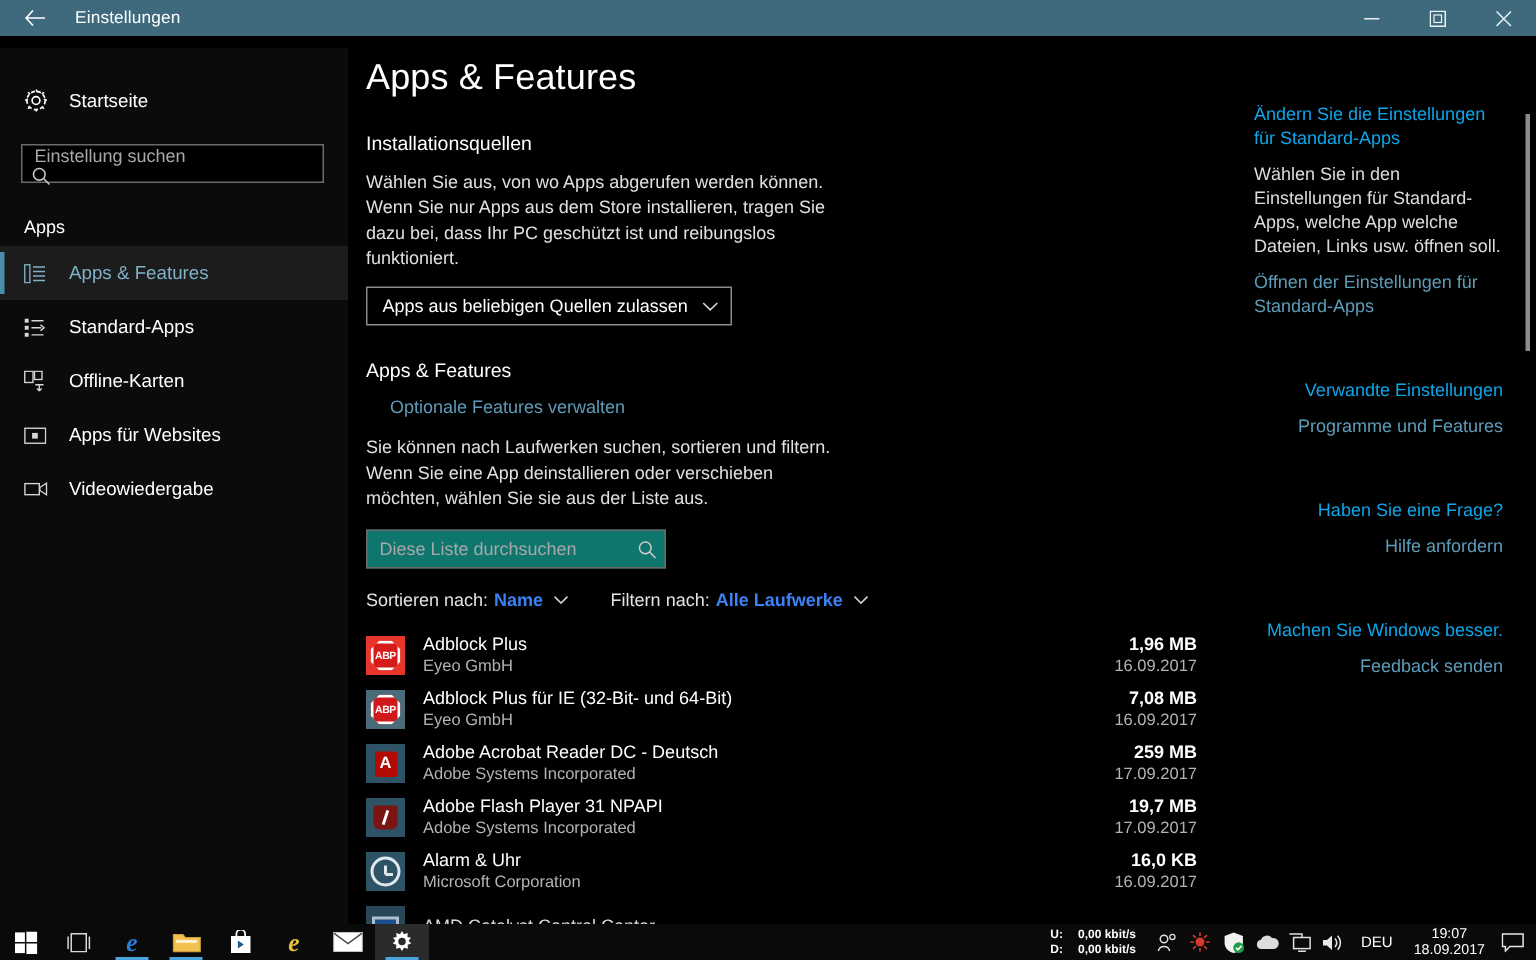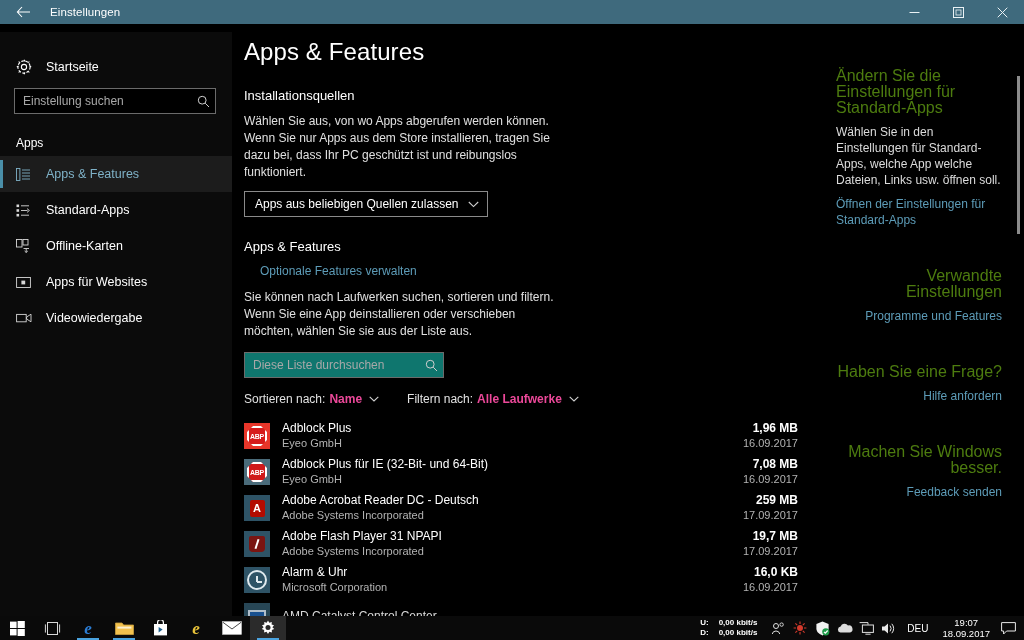--- a/index.html
+++ b/index.html
@@ -43,23 +43,23 @@
     background: #0b0b0b;
   }
   .nav-home {
     display: flex; align-items: center; height: 34px; margin-top: 18px; padding-left: 16px;
     color: #ffffff;
   }
   .nav-home .ico { width: 26px; display: flex; align-items: center; color: #ffffff; }
   .nav-home .lbl { font-size: 12.5px; color: #ffffff; padding-left: 4px; }
 
   .nav-search {
-    position: relative; margin: 4px 16px 0 14px; height: 26px;
+    position: relative; margin: 12px 16px 0 14px; height: 26px;
     border: 1px solid #6b6b6b; background: #000;
-    display: flex; 
+    display: flex;  flex-direction: column;
   }
   .nav-search input {
     flex: 1; height: 24px; background: transparent; border: 0; outline: none;
     color: #e6e6e6; font-size: 12px; font-family: "Liberation Sans", sans-serif;
     padding-left: 8px;
   }
   .nav-search input::placeholder { color: #a8a8a8; }
   .nav-search .mag { width: 24px; display: flex; align-items: center; justify-content: center; color: #cfcfcf; }
 
   .nav-group { font-size: 12px; color: #ffffff; padding: 22px 0 6px 16px; }
@@ -103,21 +103,21 @@
   .list-search input {
     flex: 1; height: 24px; background: transparent; border: 0; outline: none;
     color: #e6e6e6; font-size: 12px; font-family: "Liberation Sans", sans-serif; padding-left: 8px;
   }
   .list-search input::placeholder { color: #a8a8a8; }
   .list-search .mag { width: 24px; display: flex; align-items: center; justify-content: center; color: #cfcfcf; }
 
   .filters { display: flex; align-items: center; padding-top: 14px; }
   .filter { display: flex; align-items: center; font-size: 12px; color: #e2e2e2; }
   .filter + .filter { margin-left: 28px; }
-  .filter .val { color: #ec4899; font-weight: bold; padding-left: 4px; }
+  .filter .val { color: #3b82f6; font-weight: bold; padding-left: 4px; }
   .filter .chev { padding-left: 7px; color: #d0d0d0; display: flex; align-items: center; }
 
   
   .applist { padding-top: 12px; }
   .app-row { display: flex; align-items: center; height: 36px; padding: 4px 0; }
   .app-ico { width: 26px; height: 26px; flex: 0 0 26px; margin-right: 12px; position: relative; }
   .app-texts { flex: 1; min-width: 0; }
   .app-name { font-size: 12px; color: #ffffff; line-height: 15px; white-space: nowrap; }
   .app-pub { font-size: 11px; color: #b3b3b3; line-height: 15px; white-space: nowrap; }
   .app-meta { text-align: right; padding-right: 24px; }
@@ -140,21 +140,21 @@
   .ic-clock { width:20px; height:20px; border:2px solid #dfe9ee; border-radius:50%; position:relative; }
   .ic-clock::before { content:""; position:absolute; left:7px; top:4px; width:1.5px; height:6px; background:#dfe9ee; }
   .ic-clock::after { content:""; position:absolute; left:8px; top:9px; width:5px; height:1.5px; background:#dfe9ee; }
   .ic-amd { width:18px; height:13px; background:#1e5fa8; border:2px solid #cfe0ef; }
 
   
   .rightpanel {
     position: absolute; top: 0; left: 822px; width: 202px; height: 592px;
     padding: 44px 22px 0 14px;
   }
-  .rp-h { font-size: 16px; color: #4d7c0f; line-height: 16px; }
+  .rp-h { font-size: 12px; color: #0ea5e9; line-height: 16px; }
   .rp-p { font-size: 12px; color: #dcdcdc; line-height: 16px; padding-top: 8px; }
   .rp-link { font-size: 12px; color: #5d9cb8; line-height: 16px; padding-top: 8px; display: block; }
   .rp-block { padding-bottom: 18px; }
   .rp-block.gap { padding-top: 22px; text-align: right; }
 
   .scrollbar {
     position: absolute; right: 4px; top: 52px; width: 3px; height: 158px; background: #8c8c8c;
   }
 
   

